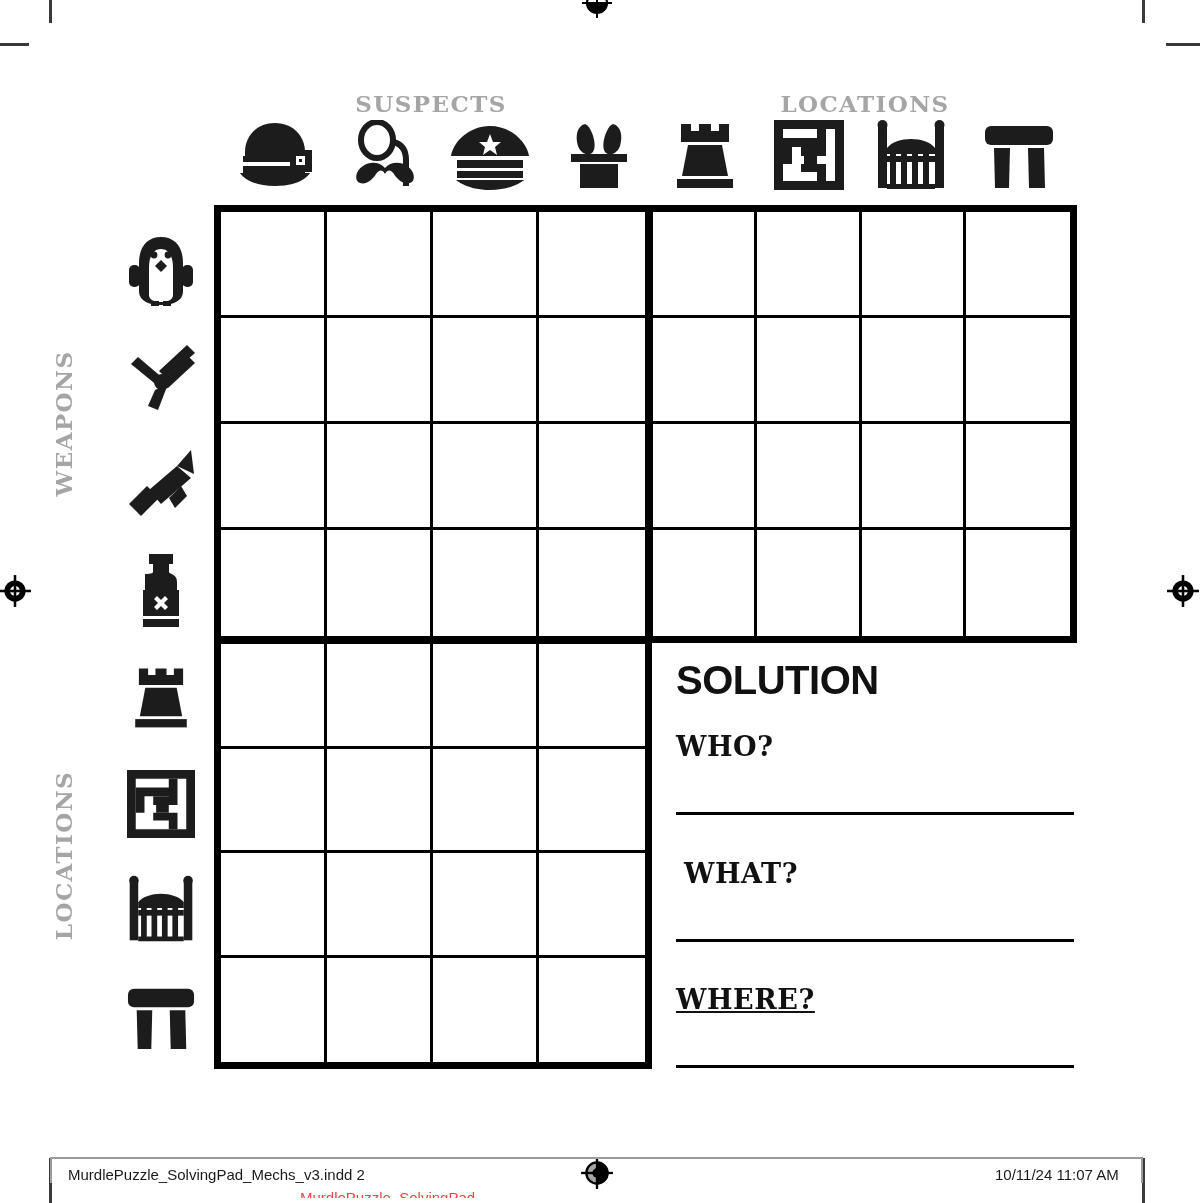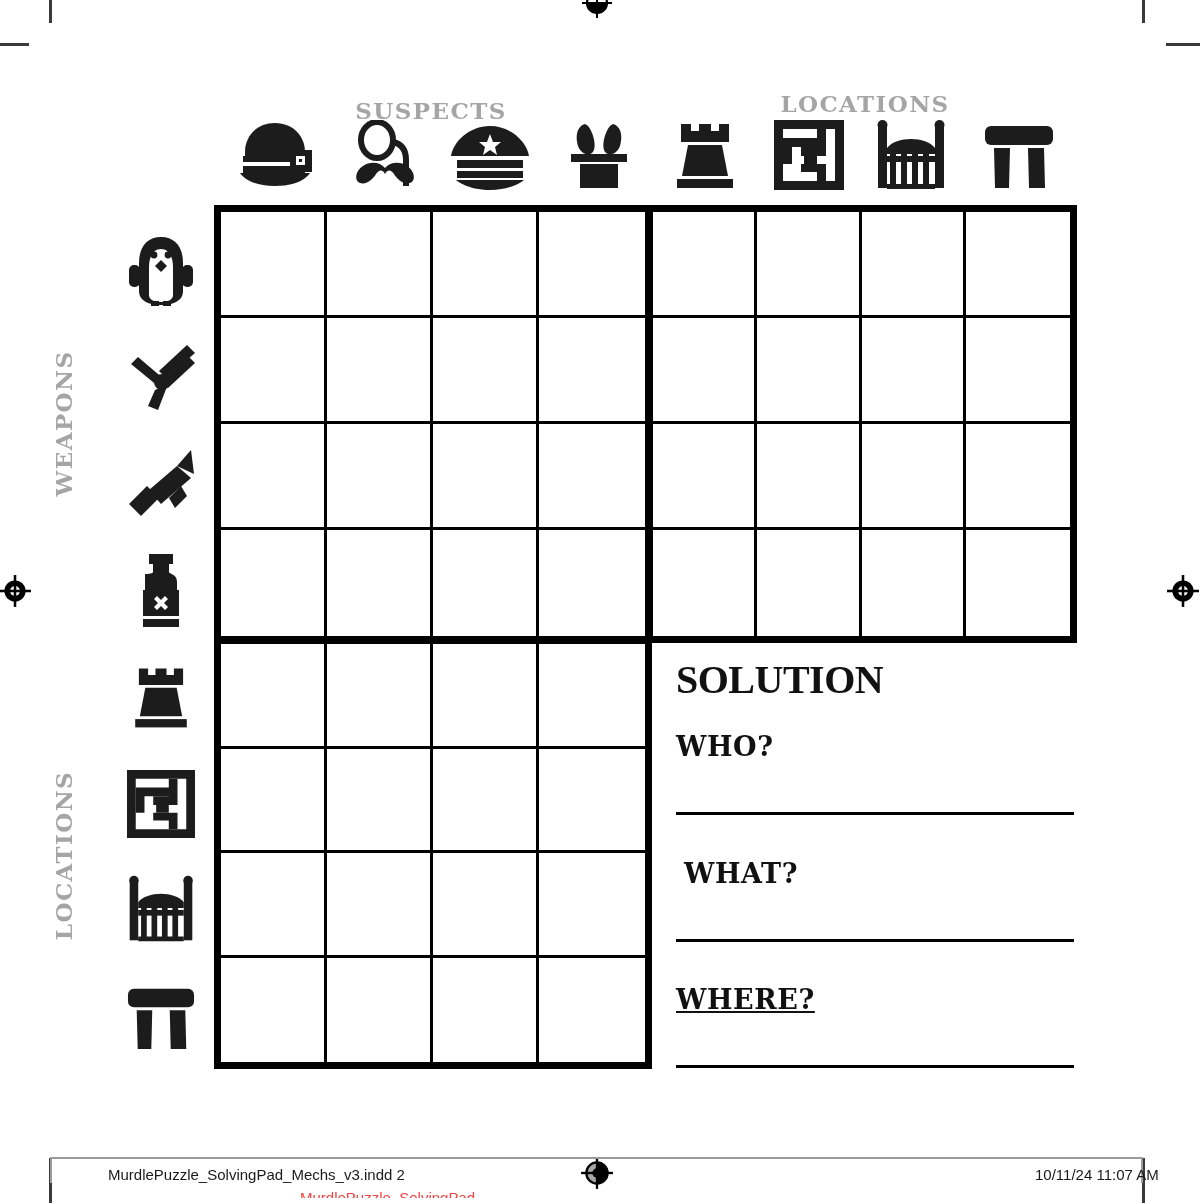--- a/index.html
+++ b/index.html
@@ -67,21 +67,21 @@
     border-right: 3px solid #000000;
     border-bottom: 3px solid #000000;
     background: #ffffff;
   }
   .grid-cell.last-col { border-right: none; }
   .grid-cell.last-row { border-bottom: none; }
 
   
   #solution-panel { position: absolute; }
   .solution-title {
-    font-family: Liberation Serif, serif;
+    font-family: Liberation Sans, sans-serif;
     font-weight: 700;
     font-size: 40px;
     letter-spacing: -0.5px;
     color: #111111;
     margin: 0;
     line-height: 1;
   }
   .solution-q {
     position: absolute;
     font-family: "DejaVu Serif", serif;
@@ -98,21 +98,20 @@
   }
 
   
   .footer-rule { position: absolute; background: #9b9b9b; }
   .footer-text {
     position: absolute;
     font-family: "Liberation Sans", sans-serif;
     font-size: 15px;
     color: #1a1a1a;
     white-space: nowrap;
-    margin-left: 40px;
   }
   .footer-ghost {
     position: absolute;
     font-family: Liberation Sans, sans-serif;
     font-size: 15px;
     color: #ef4444;
     white-space: nowrap;
     overflow: hidden;
     height: 9px;
   }
@@ -155,21 +154,21 @@
   <svg width="34" height="34" viewBox="0 0 32 32">
     <circle cx="16" cy="16" r="10" fill="none" stroke="#000" stroke-width="2.2"></circle>
     <path d="M16 6 a10 10 0 0 1 0 20 z" fill="#000"></path>
     <path d="M16 6 a10 10 0 0 0 0 20 z" fill="#000" opacity="0.35"></path>
     <circle cx="16" cy="16" r="4.4" fill="#000"></circle>
     <line x1="16" y1="1" x2="16" y2="31" stroke="#000" stroke-width="2.2"></line>
     <line x1="1" y1="16" x2="31" y2="16" stroke="#000" stroke-width="2.2"></line>
   </svg>
 </div>
 
-<div class="cat-label" style="left:214px; top:90px; width:434px;margin-top:7px;">SUSPECTS</div>
+<div class="cat-label" style="left:214px; top:90px; width:434px;">SUSPECTS</div>
 <div class="cat-label" style="left:653px; top:90px; width:424px;">LOCATIONS</div>
 
 <div class="side-label" style="left:-97px; top:410px; width:320px;">WEAPONS</div>
 <div class="side-label" style="left:-97px; top:842px; width:320px;">LOCATIONS</div>
 
 <div class="icon-slot" style="left:232px; top:118px; width:86px; height:74px;">
   <svg width="82" height="70" viewBox="0 0 82 70">
     <path d="M41 3 C22 3 11 17 11 32 L11 36 L71 36 L71 32 C71 17 60 3 41 3 Z" fill="#1c1c1c"></path>
     <rect x="9" y="36" width="62" height="6" fill="#1c1c1c"></rect>
     <rect x="9" y="46" width="62" height="7" fill="#1c1c1c"></rect>

